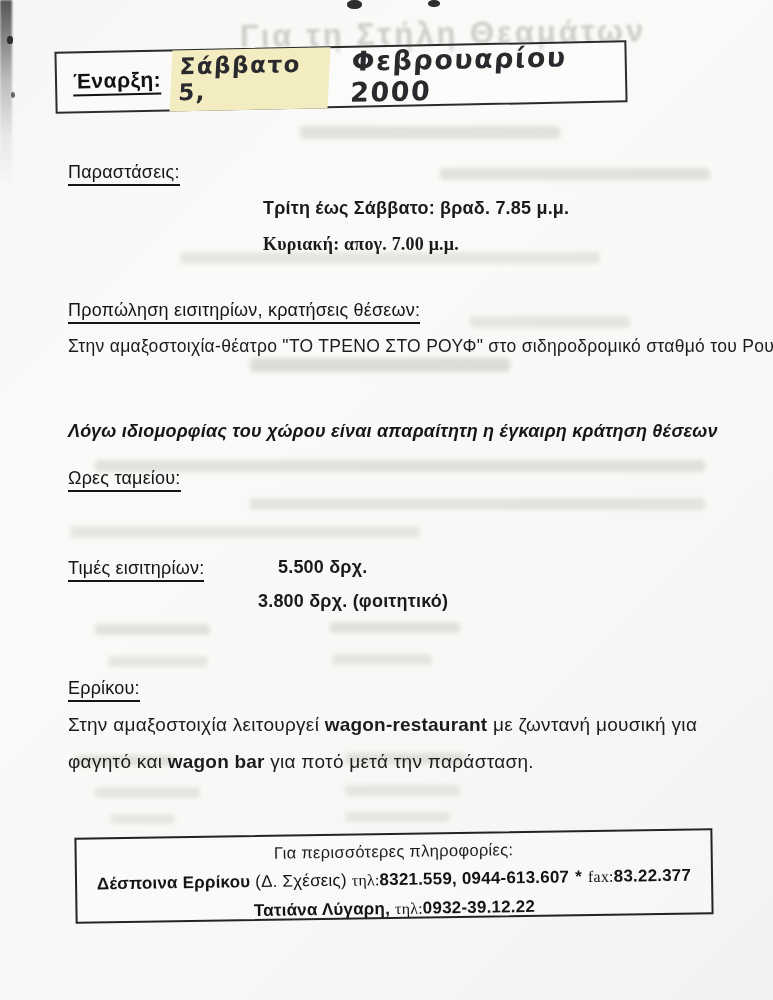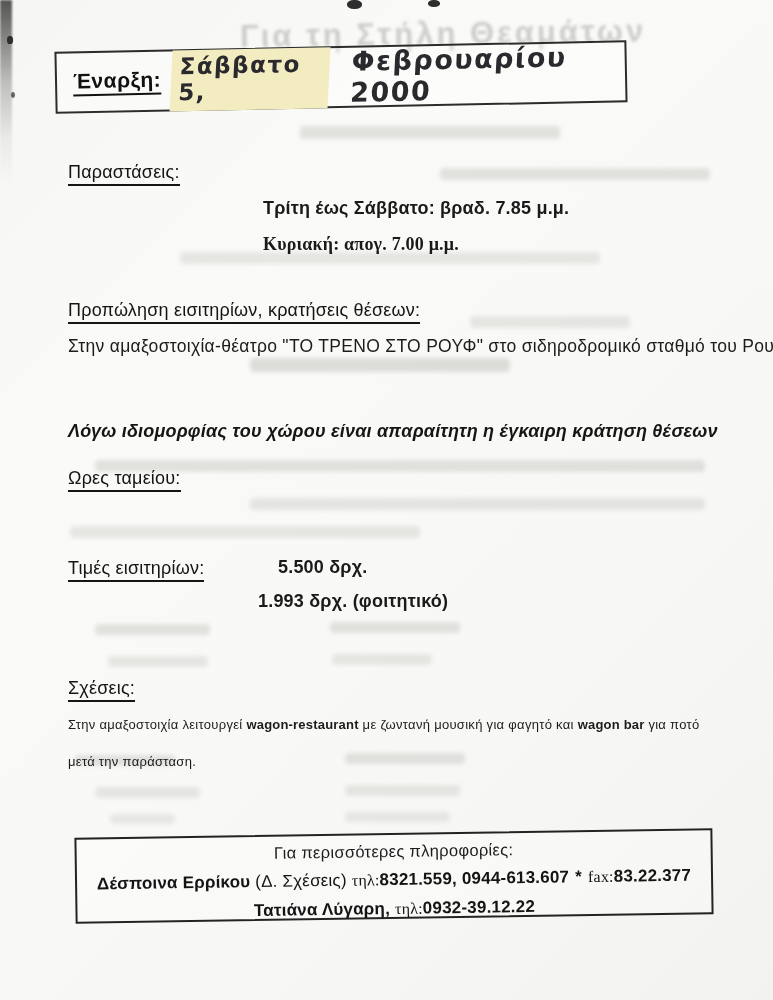--- a/index.html
+++ b/index.html
@@ -63,21 +63,21 @@
     white-space:nowrap;
   }
   .val{position:absolute;font-size:18px;font-weight:700;color:#1a1a1a;white-space:nowrap;letter-spacing:.2px;}
   .para{position:absolute;font-size:17.5px;font-weight:400;color:#1c1c1c;white-space:nowrap;letter-spacing:.3px;}
   .italic-note{
     position:absolute;font-size:18px;font-weight:700;font-style:italic;
     color:#151515;white-space:nowrap;letter-spacing:.2px;
   }
   .note-para{
     position:absolute;left:68px;top:706px;width:655px;
-    font-size:13px;line-height:37px;letter-spacing:.3px;color:#1c1c1c;
+    font-size:19px;line-height:37px;letter-spacing:.3px;color:#1c1c1c;
   }
   .note-para b{letter-spacing:.2px;}
   
   .footer-box{
     position:absolute;left:75px;top:833px;width:638px;height:86px;
     border:2px solid #232323;background:rgba(255,255,255,.3);
     transform:rotate(-0.85deg);
     text-align:center;box-sizing:border-box;padding-top:7px;
   }
   .footer-title{font-size:16.5px;color:#1c1c1c;letter-spacing:.3px;}
@@ -131,23 +131,23 @@
   <div class="val" style="left:263px;top:234px;font-family:Liberation Serif, serif;">Κυριακή: απογ. 7.00 μ.μ.</div>
 
   <div class="sec-label" style="left:68px;top:300px;">Προπώληση εισιτηρίων, κρατήσεις θέσεων:</div>
   <div class="para" style="left:68px;top:336px;">Στην αμαξοστοιχία-θέατρο "ΤΟ ΤΡΕΝΟ ΣΤΟ ΡΟΥΦ" στο σιδηροδρομικό σταθμό του Ρουφ</div>
   <div class="italic-note" style="left:68px;top:399px;margin-top:22px;">Λόγω ιδιομορφίας του χώρου είναι απαραίτητη η έγκαιρη κράτηση θέσεων</div>
 
   <div class="sec-label" style="left:68px;top:468px;">Ωρες ταμείου:</div>
 
   <div class="sec-label" style="left:68px;top:558px;">Τιμές εισιτηρίων:</div>
   <div class="val" style="left:258px;top:557px;margin-left:20px;">5.500 δρχ.</div>
-  <div class="val" style="left:258px;top:591px;">1.993 δρχ. (φοιτητικό)</div>
+  <div class="val" style="left:258px;top:591px;">3.800 δρχ. (φοιτητικό)</div>
 
-  <div class="sec-label" style="left:68px;top:678px;">Σχέσεις:</div>
+  <div class="sec-label" style="left:68px;top:678px;">Ερρίκου:</div>
   <div class="note-para"><span>Στην αμαξοστοιχία λειτουργεί </span><b>wagon-restaurant</b><span> με ζωντανή μουσική για φαγητό και </span><b>wagon bar</b><span> για ποτό μετά την παράσταση.</span></div>
 
   <div class="footer-box">
     <div class="footer-title">Για περισσότερες πληροφορίες:</div>
     <div class="footer-line">
       <span class="b">Δέσποινα Ερρίκου</span><span> (Δ. Σχέσεις) </span>
       <span class="ital">τηλ:</span><span class="b">8321.559, 0944-613.607</span><span class="sep">*</span><span class="ital">fax:</span><span class="b">83.22.377</span>
     </div>
     <div class="footer-line">
       <span class="b">Τατιάνα Λύγαρη,</span>

